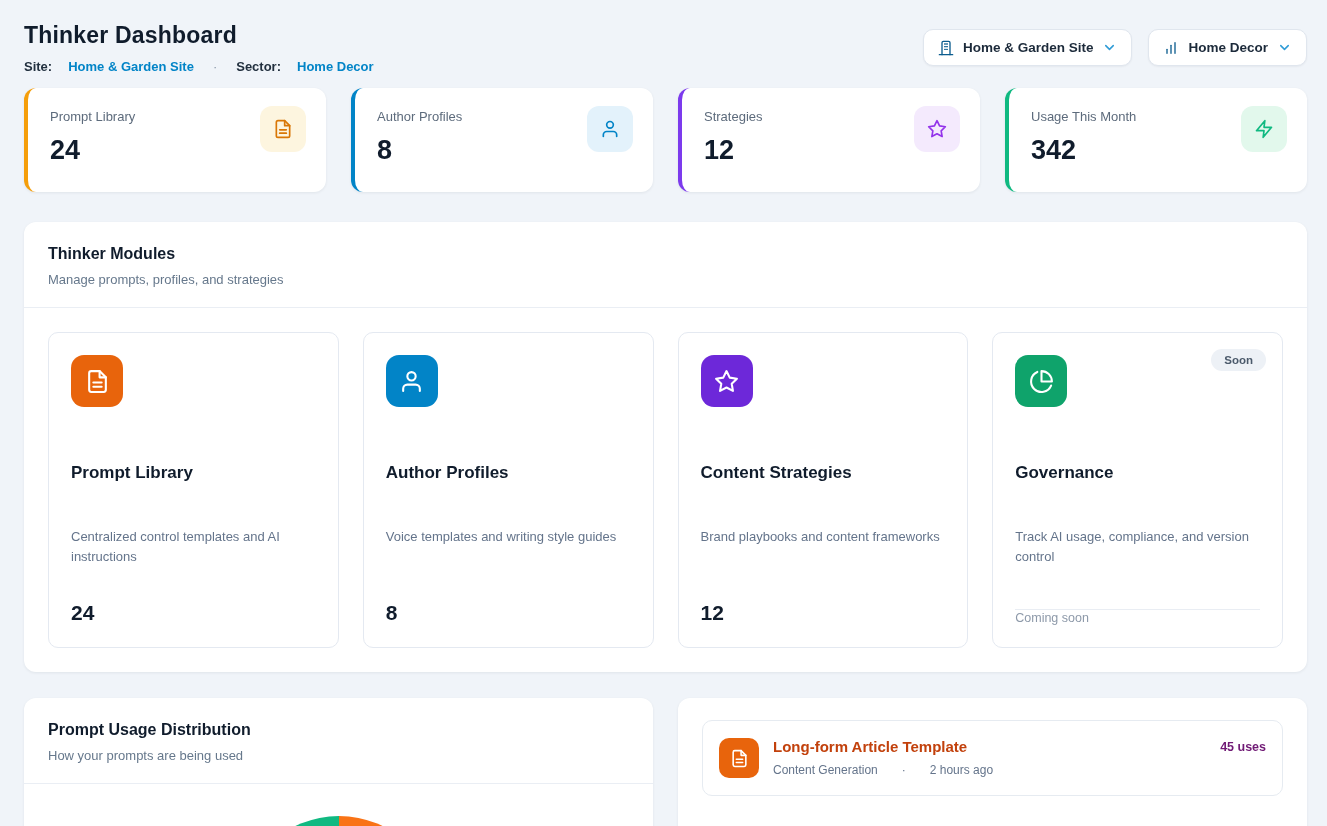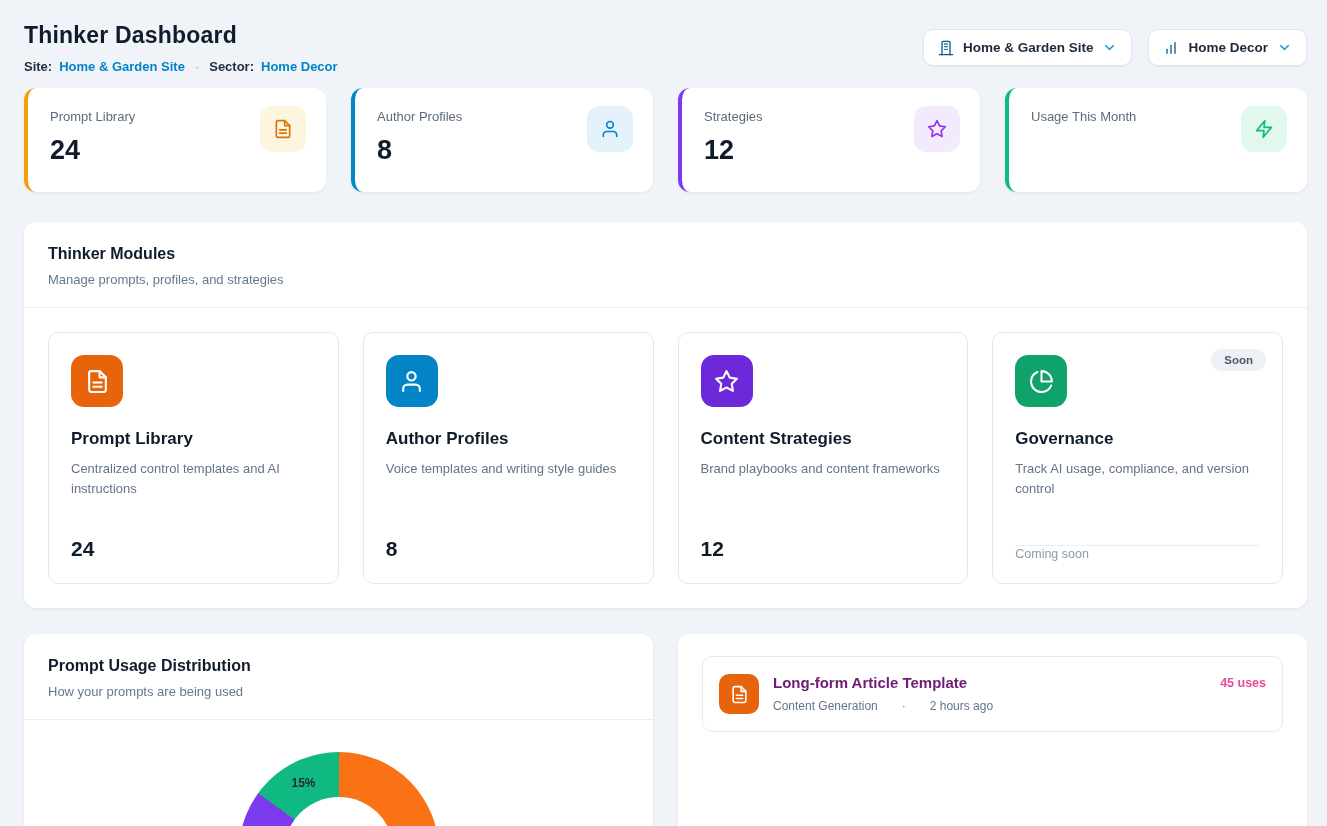--- a/index.html
+++ b/index.html
@@ -7,21 +7,21 @@
   body {
     background: #f0f4f9;
     font-family: "Liberation Sans", sans-serif;
     color: #16202e;
   }
   .page { padding: 22px 20px 0 24px; }
 
   
   .topbar { display: flex; justify-content: space-between; align-items: flex-start; }
   .page-title { font-size: 23px; font-weight: 700; color: #101c2c; letter-spacing: .2px; }
-  .meta { margin-top: 10px; font-size: 13px; display: flex; gap: 7px; align-items: center; }
+  .meta { margin-top: 10px; font-size: 13px; display: flex; gap: 16px; align-items: center; }
   .meta-label { font-weight: 700; color: #22303f; }
   .meta-link { color: #0284c7; font-weight: 700; text-decoration: none; cursor: pointer; }
   .meta-dot { color: #8b98a9; margin: 0 3px; }
   .selectors { display: flex; gap: 16px; margin-top: 7px; }
   .selector {
     display: flex; align-items: center; gap: 9px;
     background: #fff; border: 1px solid #e0e6ee; border-radius: 10px;
     height: 37px; padding: 0 14px; font-size: 13.5px; font-weight: 700; color: #1c2a3a;
     box-shadow: 0 1px 2px rgba(16,24,40,.05); cursor: pointer; font-family: inherit;
   }
@@ -57,21 +57,21 @@
   
   .panel { background: #fff; border-radius: 12px; box-shadow: 0 1px 3px rgba(16,24,40,.07); margin-top: 30px; }
   .panel-header { padding: 23px 24px 20px; border-bottom: 1px solid #eaeef4; }
   .panel-title { font-size: 16px; font-weight: 700; color: #101c2c; }
   .panel-sub { font-size: 13px; color: #66788c; margin-top: 9px; }
 
   
   .modules-grid { display: grid; grid-template-columns: repeat(4, 1fr); gap: 24px; padding: 24px; }
   .module-card {
     position: relative; border: 1px solid #e4e9f1; border-radius: 10px;
-    padding: 22px; display: flex; flex-direction: column; min-height: 252px; background: #fff; cursor: pointer;
+    padding: 22px; display: flex; flex-direction: column; min-height: 252px; background: #fff; cursor: pointer; gap: 34px;
   }
   .module-icon {
     width: 52px; height: 52px; border-radius: 13px; color: #fff;
     display: flex; align-items: center; justify-content: center;
   }
   .module-icon svg { width: 25px; height: 25px; }
   .bg-orange { background: #e8640c; }
   .bg-blue   { background: #0284c7; }
   .bg-purple { background: #6d28d9; }
   .bg-green  { background: #0fa36b; }
@@ -96,23 +96,23 @@
   .prompts-body { padding: 22px 24px; }
   .prompt-item {
     display: flex; align-items: flex-start; gap: 14px;
     border: 1px solid #e6ebf1; border-radius: 10px; padding: 17px 16px; cursor: pointer; background: #fff;
   }
   .prompt-icon {
     width: 40px; height: 40px; border-radius: 10px; background: #e8640c; color: #fff;
     display: flex; align-items: center; justify-content: center; flex-shrink: 0;
   }
   .prompt-icon svg { width: 19px; height: 19px; }
-  .prompt-title { font-size: 15px; font-weight: 700; color: #701a75; }
+  .prompt-title { font-size: 15px; font-weight: 700; color: #c2410c; }
   .prompt-meta { font-size: 12px; color: #64748b; margin-top: 8px; display: flex; gap: 24px; align-items: center; }
-  .prompt-uses { margin-left: auto; font-size: 12.5px; font-weight: 700; color: #ec4899; margin-top: 2px; }
+  .prompt-uses { margin-left: auto; font-size: 12.5px; font-weight: 700; color: #701a75; margin-top: 2px; }
 </style>
 </head>
 <body>
 
 <div class="page">
 
   <header class="topbar">
     <div>
       <h1 class="page-title">Thinker Dashboard</h1>
       <div class="meta">
@@ -184,20 +184,21 @@
       <div class="stat-label">Strategies</div>
       <div class="stat-value">12</div>
       <div class="stat-icon icon-purple">
         <svg viewBox="0 0 24 24" fill="none" stroke="currentColor" stroke-width="2" stroke-linejoin="round">
             <polygon points="12 2 15.09 8.26 22 9.27 17 14.14 18.18 21.02 12 17.77 5.82 21.02 7 14.14 2 9.27 8.91 8.26 12 2"></polygon>
           </svg>
       </div>
     </div>
     <div class="stat-card accent-green">
       <div class="stat-label">Usage This Month</div>
+      <div class="stat-value">342</div>
       <div class="stat-icon icon-green">
         <svg viewBox="0 0 24 24" fill="none" stroke="currentColor" stroke-width="2" stroke-linejoin="round">
             <polygon points="13 2 3 14 12 14 11 22 21 10 12 10 13 2"></polygon>
           </svg>
       </div>
     </div>
   </section>
 
   <section class="panel">
     <div class="panel-header">

